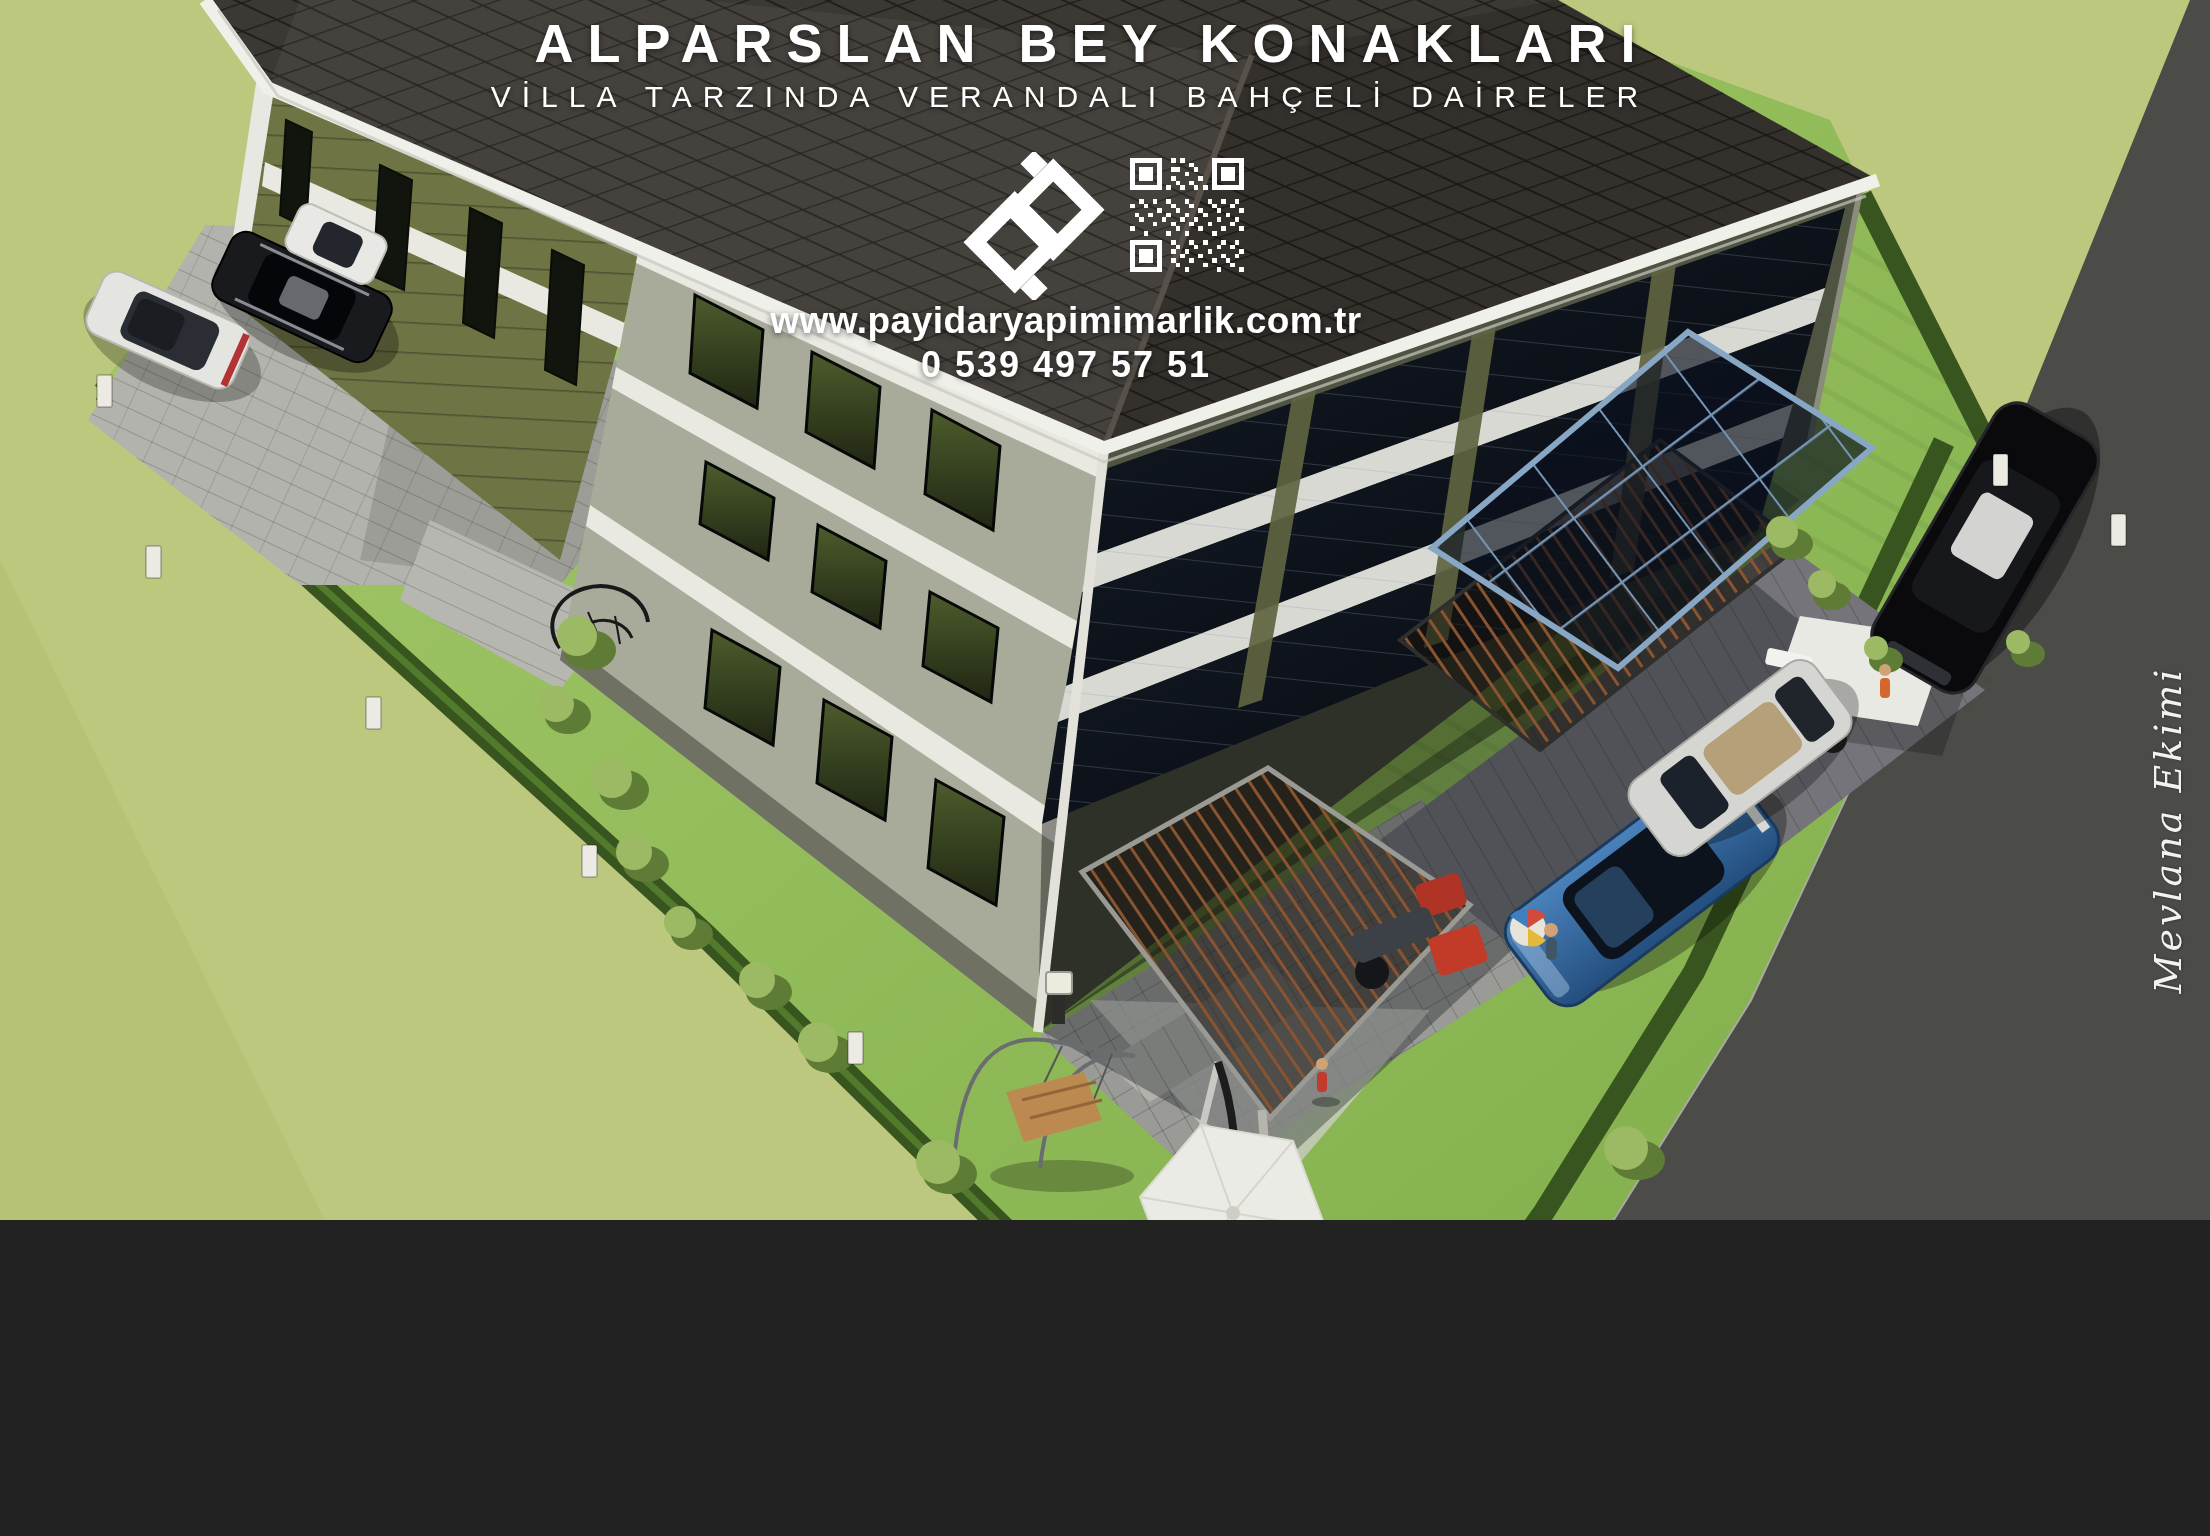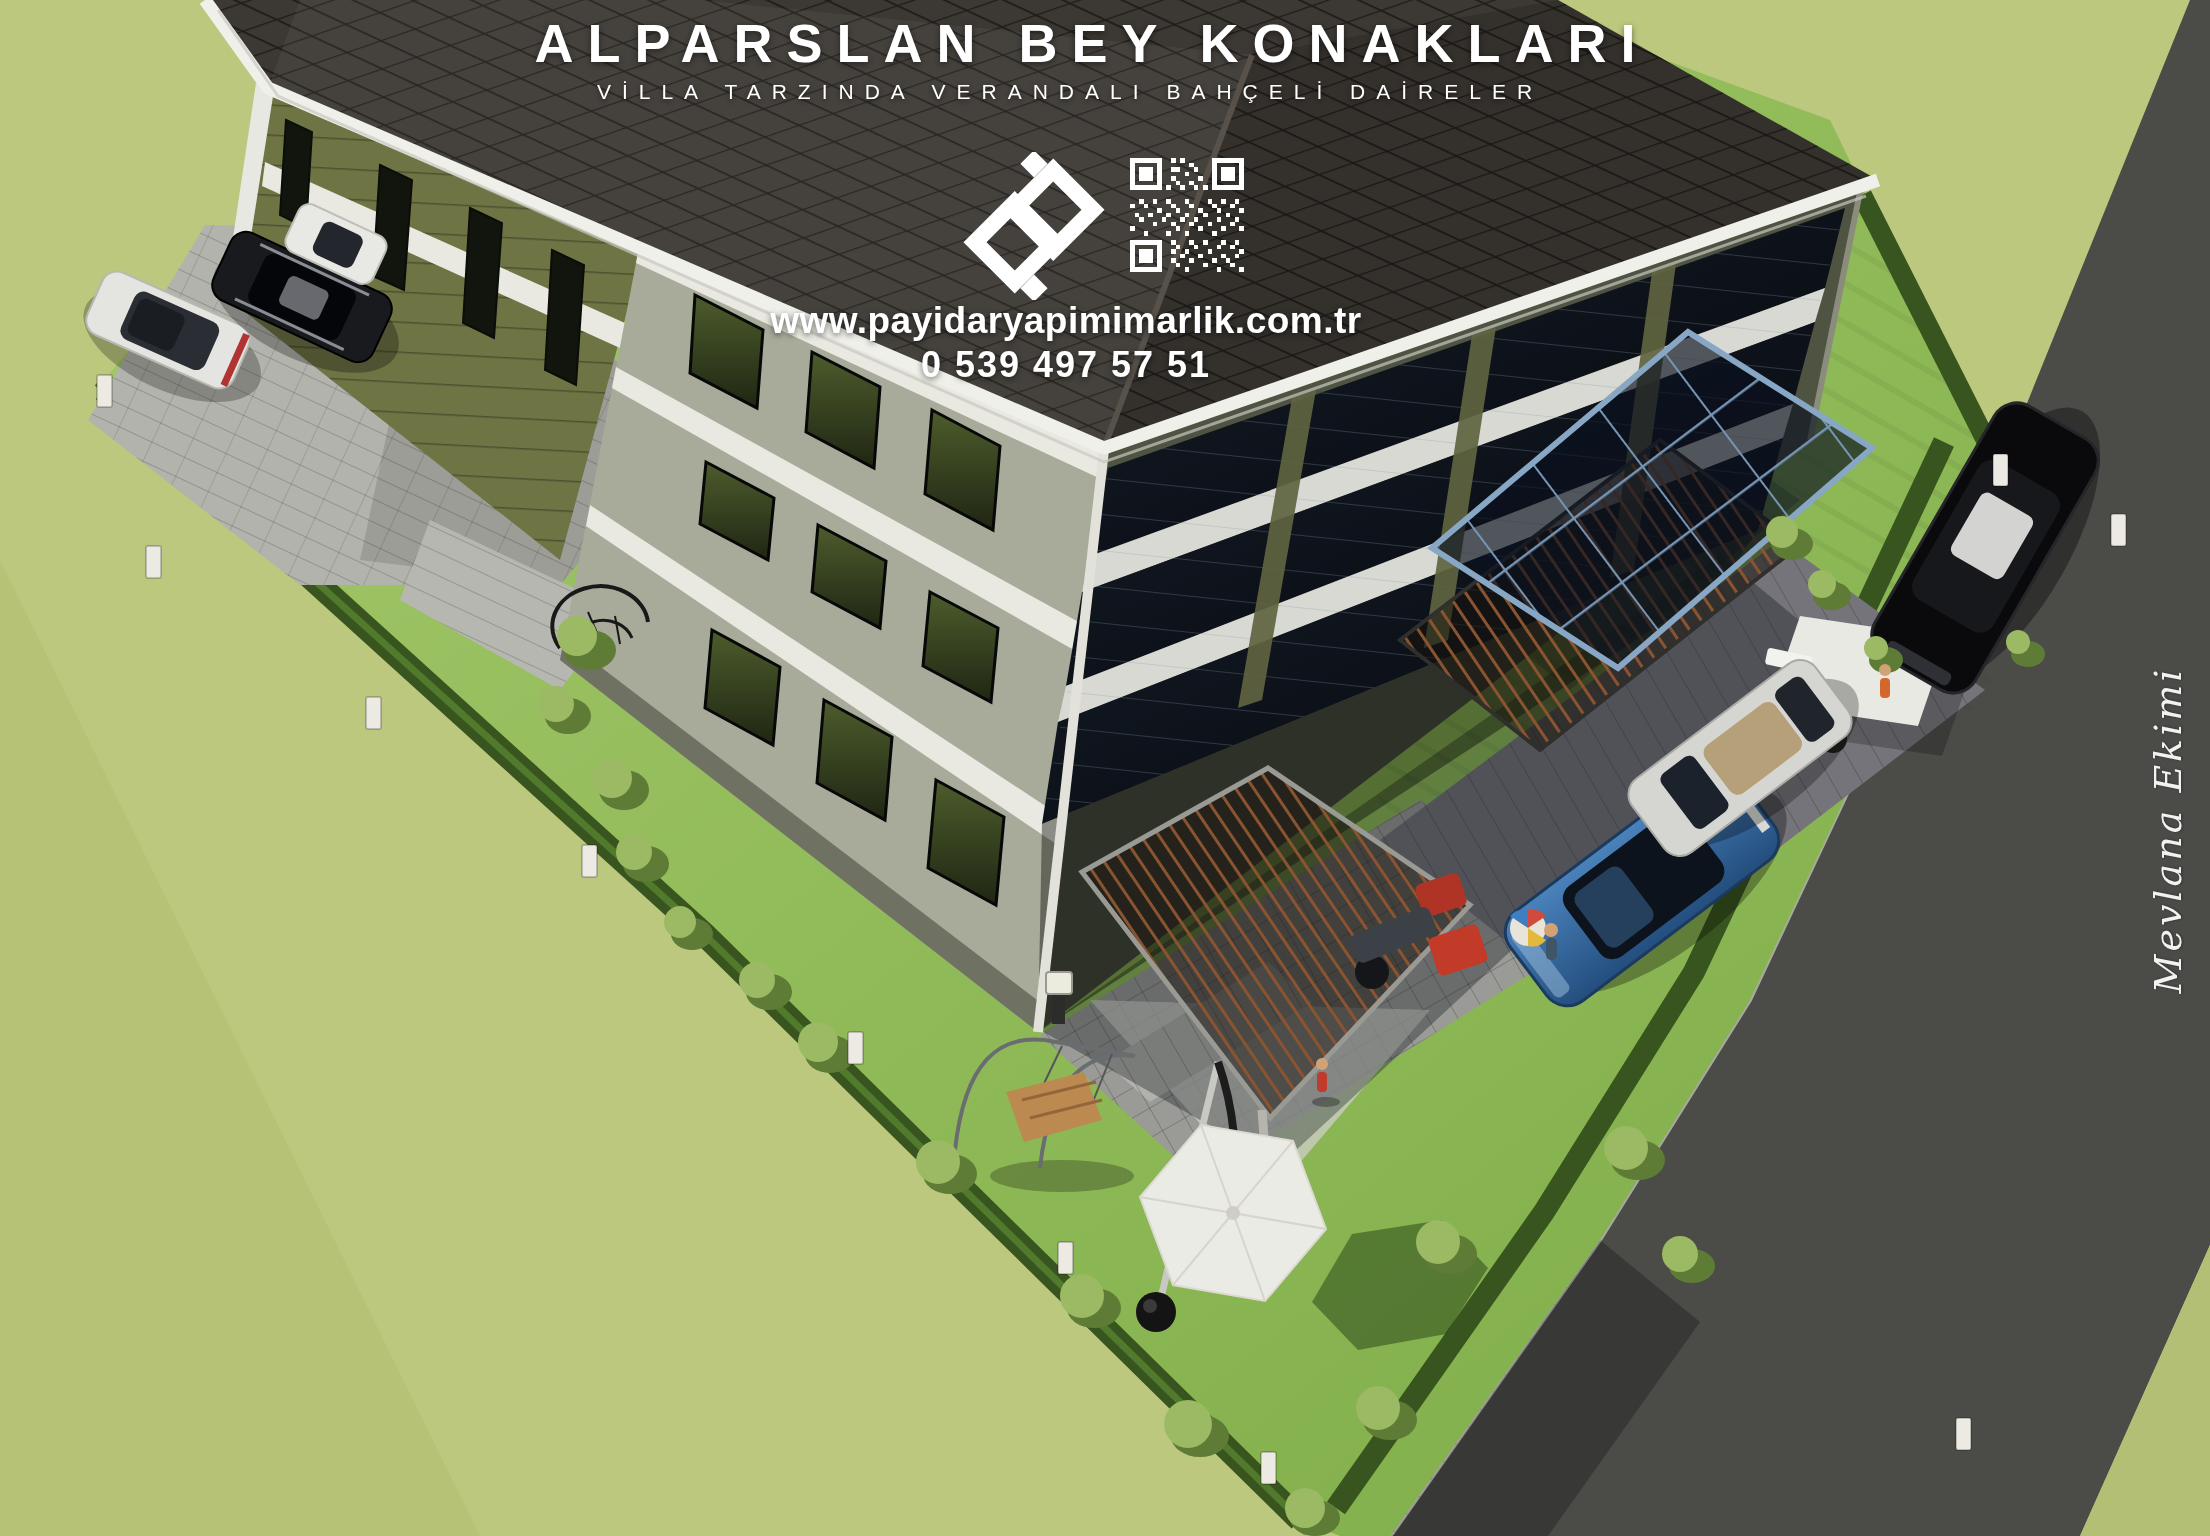--- a/index.html
+++ b/index.html
@@ -1,24 +1,24 @@
 <!DOCTYPE html>
 <html><head>
 <meta charset="utf-8">
 <style>
   html,body{margin:0;padding:0;background:#222;}
-  .stage{position:relative;width:2210px;height:1536px;overflow:hidden;
+  .stage{position:relative;width:2210px;height:1220px;overflow:hidden;
          background:#bcc87e;font-family:"Liberation Sans",sans-serif;}
   .scene{position:absolute;left:0;top:0;width:2210px;height:1536px;display:block;}
   .ovl{position:absolute;color:#fff;white-space:nowrap;}
   .title{top:12px;left:1092px;transform:translateX(-50%);
          font-size:54px;font-weight:bold;letter-spacing:14px;
          text-shadow:0 2px 6px rgba(0,0,0,.45);}
   .subtitle{top:80px;left:1070px;transform:translateX(-50%);
-         font-size:21px;font-weight:normal;letter-spacing:11px;
+         font-size:30px;font-weight:normal;letter-spacing:11px;
          text-shadow:0 2px 5px rgba(0,0,0,.5);}
   .brand{position:absolute;top:148px;left:958px;width:340px;height:160px;}
   .brand .logo{position:absolute;left:0;top:4px;width:152px;height:148px;}
   .brand .qr{position:absolute;left:170px;top:10px;width:118px;height:114px;}
   .website{top:300px;left:1066px;transform:translateX(-50%);
          font-size:37px;font-weight:bold;letter-spacing:0.5px;
          text-shadow:0 2px 6px rgba(0,0,0,.55);}
   .phone{top:344px;left:1066px;transform:translateX(-50%);
          font-size:36px;font-weight:bold;letter-spacing:2px;
          text-shadow:0 2px 6px rgba(0,0,0,.55);}

